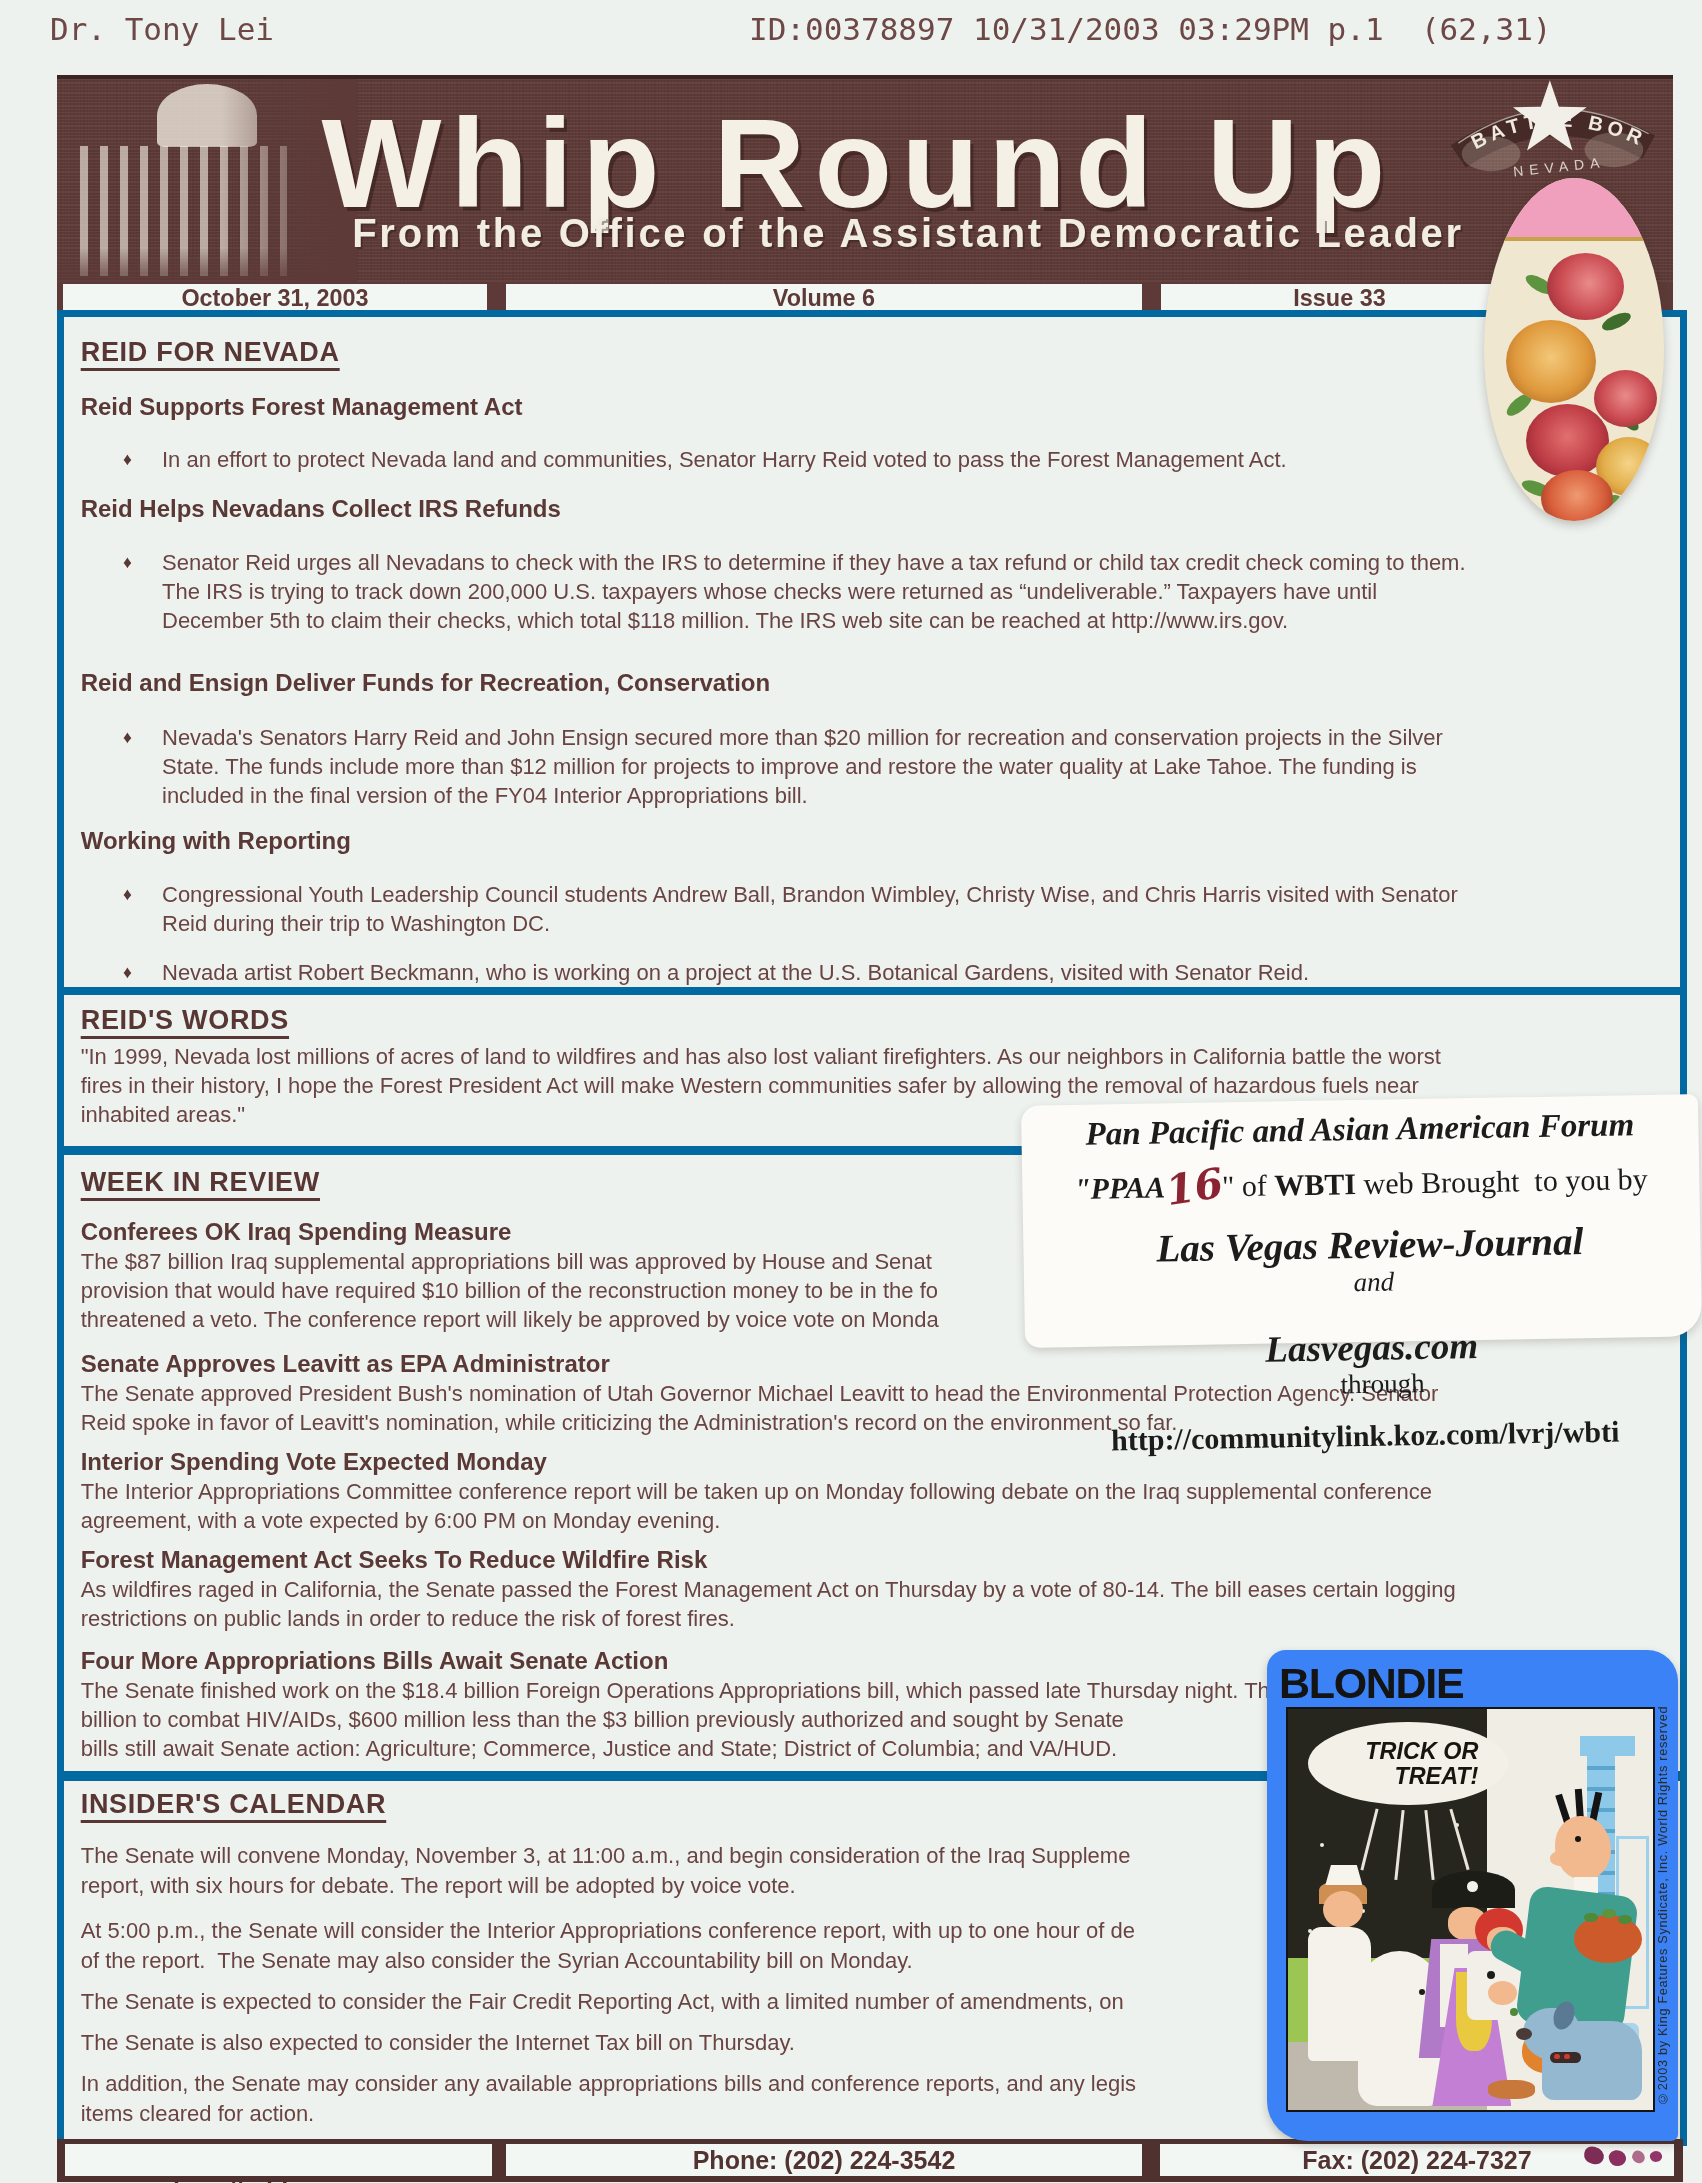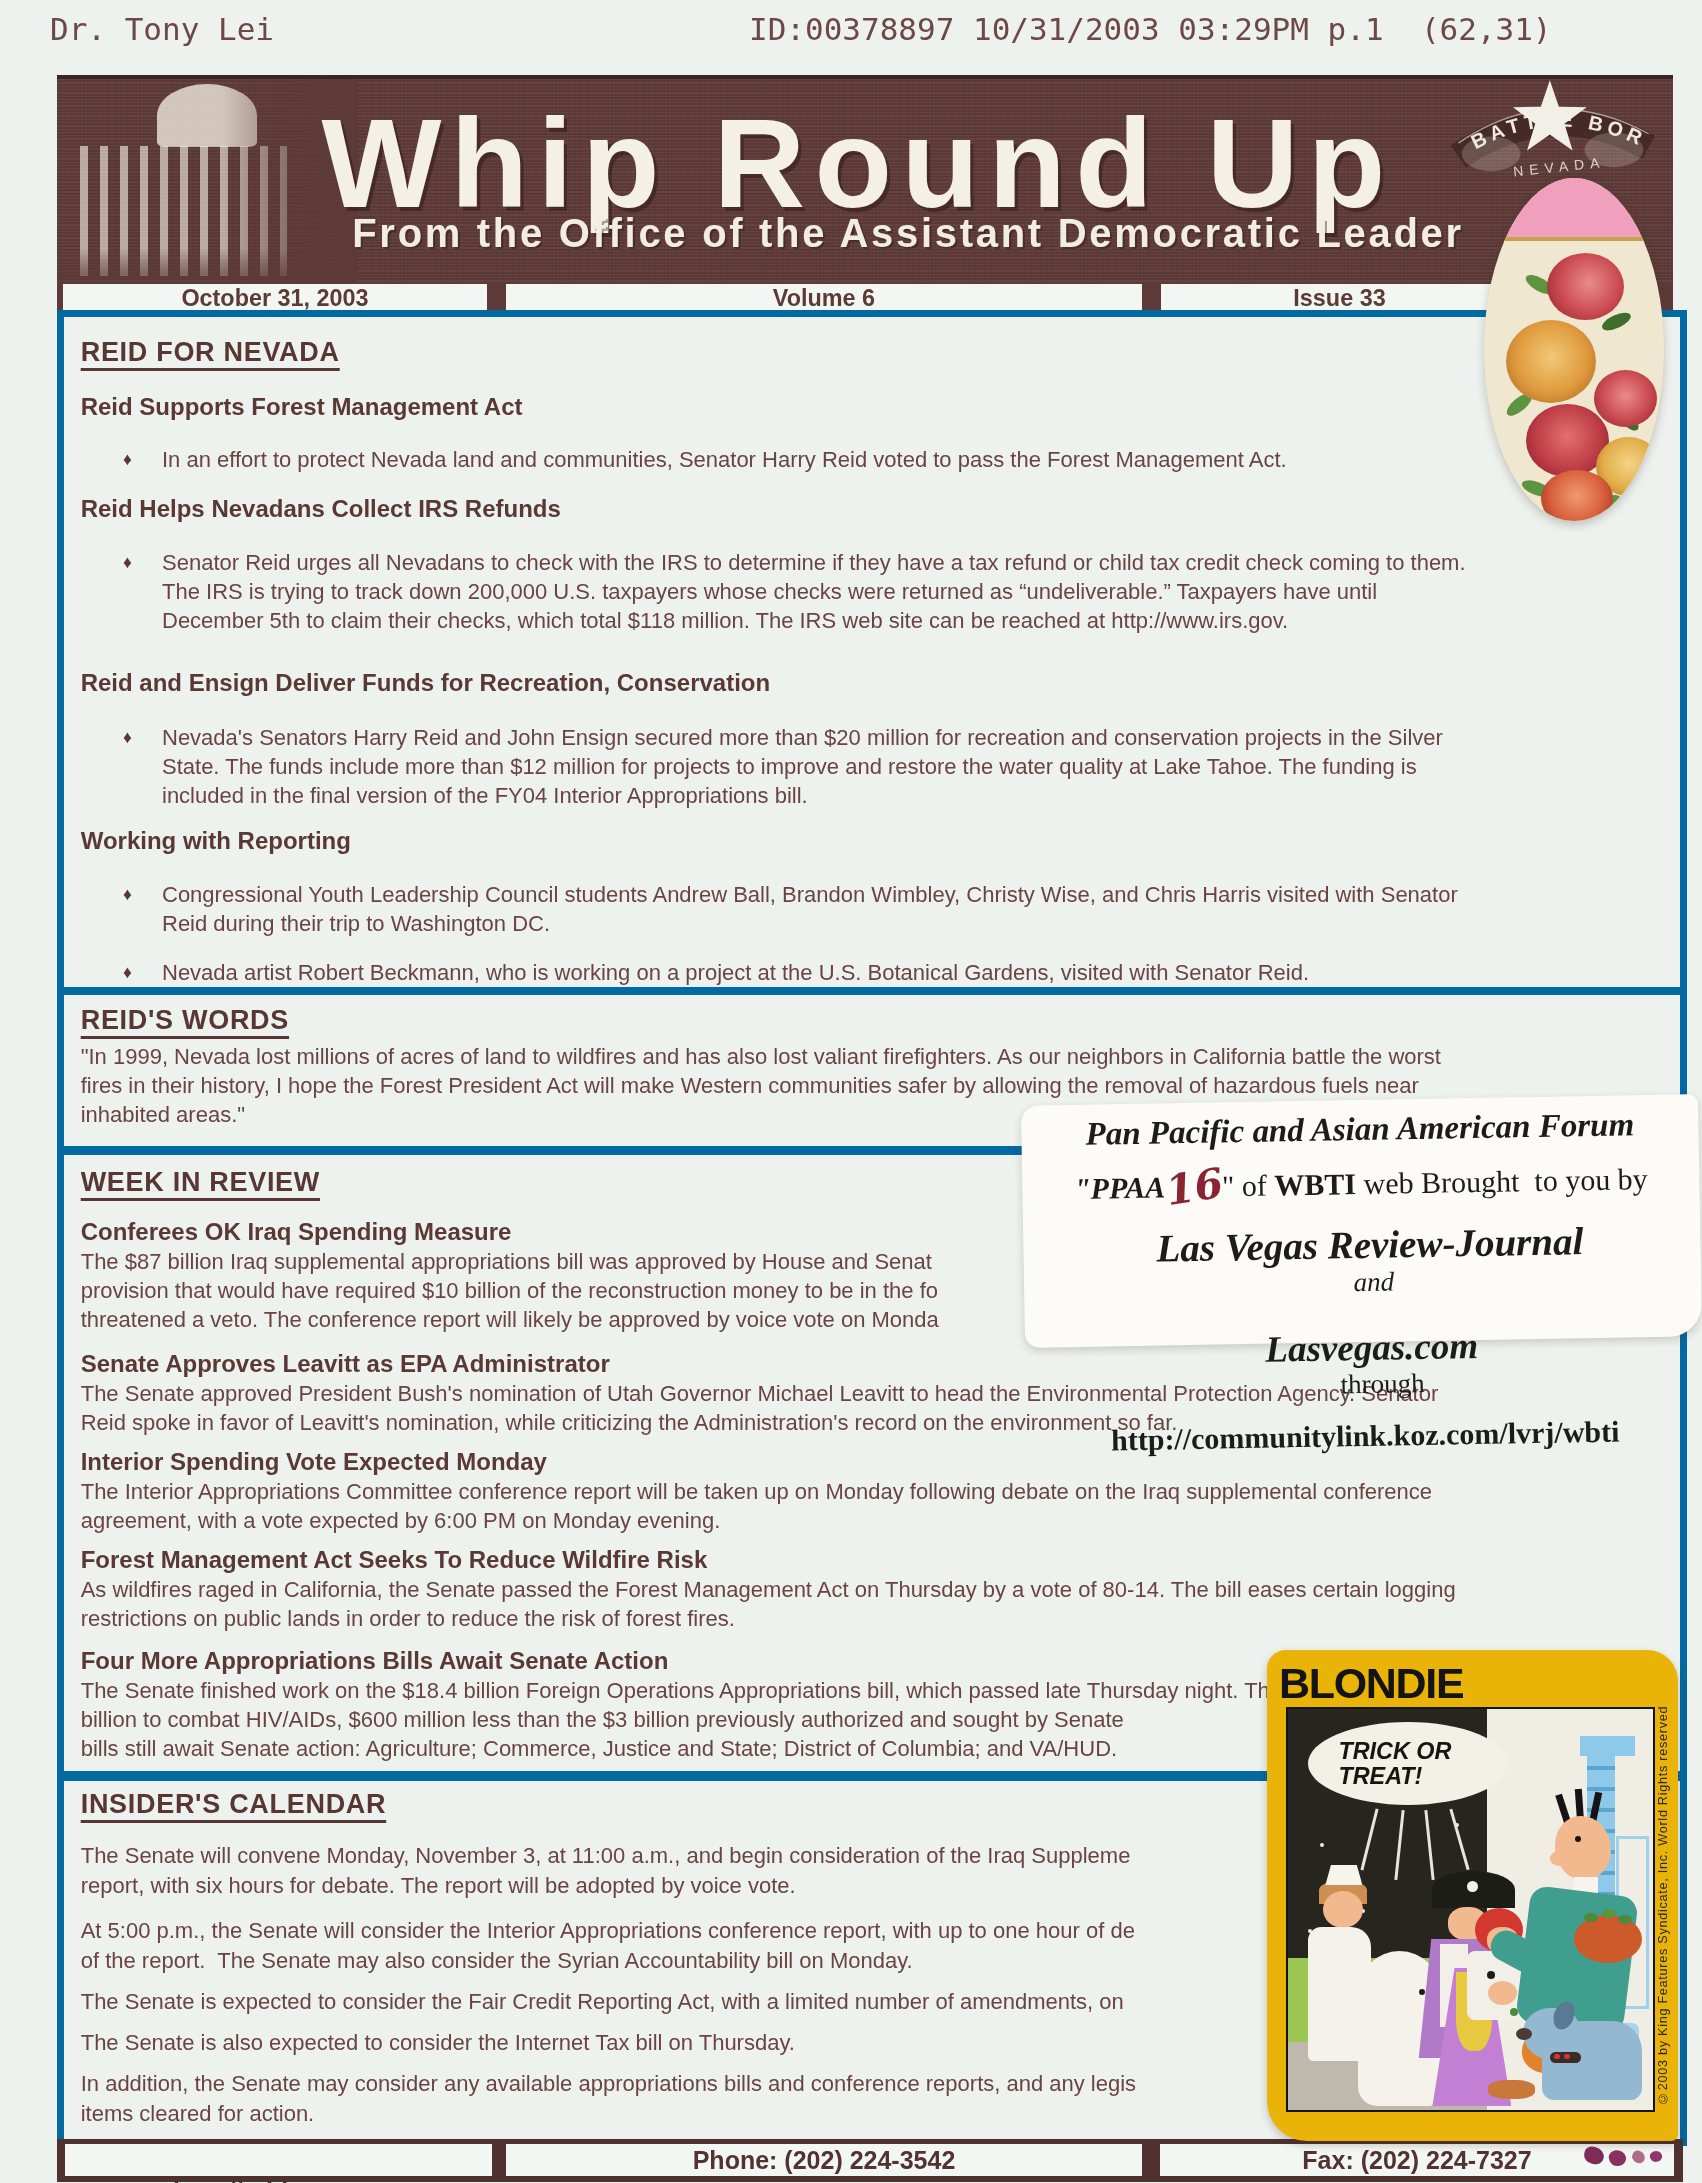--- a/index.html
+++ b/index.html
@@ -80,28 +80,28 @@
   .pp3{margin-top:6.7px;white-space:pre;}
   .pp3 .big{font-size:39px;font-weight:700;font-style:italic;}
   .pp3 .sm{font-size:27px;font-style:italic;}
   .pp4{margin-top:4px;white-space:pre;}
   .pp4 .big{font-size:37px;font-weight:700;font-style:italic;}
   .pp4 .sm{font-size:27px;}
   .pp5{margin-top:6.7px;font-size:30px;font-weight:700;white-space:pre;}
 
   
   .comic{position:absolute;left:1267px;top:1650px;width:411px;height:491px;z-index:6;
-     background:#eab308;border-radius:18.7px 31px 6.7px 40px;box-shadow:0 4px 8px rgba(60,40,30,.25);}
+     background:#3b82f6;border-radius:18.7px 31px 6.7px 40px;box-shadow:0 4px 8px rgba(60,40,30,.25);}
   .ctitle{position:absolute;left:12px;top:9.3px;font-size:43px;font-weight:800;letter-spacing:-1.3px;color:#141414;}
   .panel{position:absolute;left:19.4px;top:57px;width:365px;height:401px;border:2.7px solid #141414;
      background:linear-gradient(180deg,#26261f 0 62%,#9cc653 62% 83%,#bfb9ad 83% 100%);overflow:hidden;}
   .cpart{position:absolute;}
   .bubble{position:absolute;left:20px;top:13.4px;width:200px;height:83px;background:#f2f0e7;
      border-radius:50%;display:flex;align-items:center;justify-content:center;}
-  .bubble div{width:140px;text-align:left;font-size:23.4px;font-weight:800;font-style:italic;
+  .bubble div{width:140px;text-align:right;font-size:23.4px;font-weight:800;font-style:italic;
      color:#16160f;line-height:1.05;}
   .ray{position:absolute;width:2.7px;background:#e8e5da;}
   .star-dot{position:absolute;width:4px;height:4px;background:#efece0;border-radius:50%;}
   .copyr{position:absolute;left:389px;top:64px;height:391px;width:20px;
      writing-mode:vertical-rl;transform:rotate(180deg);font-size:12.7px;color:#2a2a2a;
      letter-spacing:0.7px;text-align:center;white-space:nowrap;}
 
   .inkmark{position:absolute;border-radius:45% 60% 50% 55%;z-index:7;}
 </style>
 </head>

